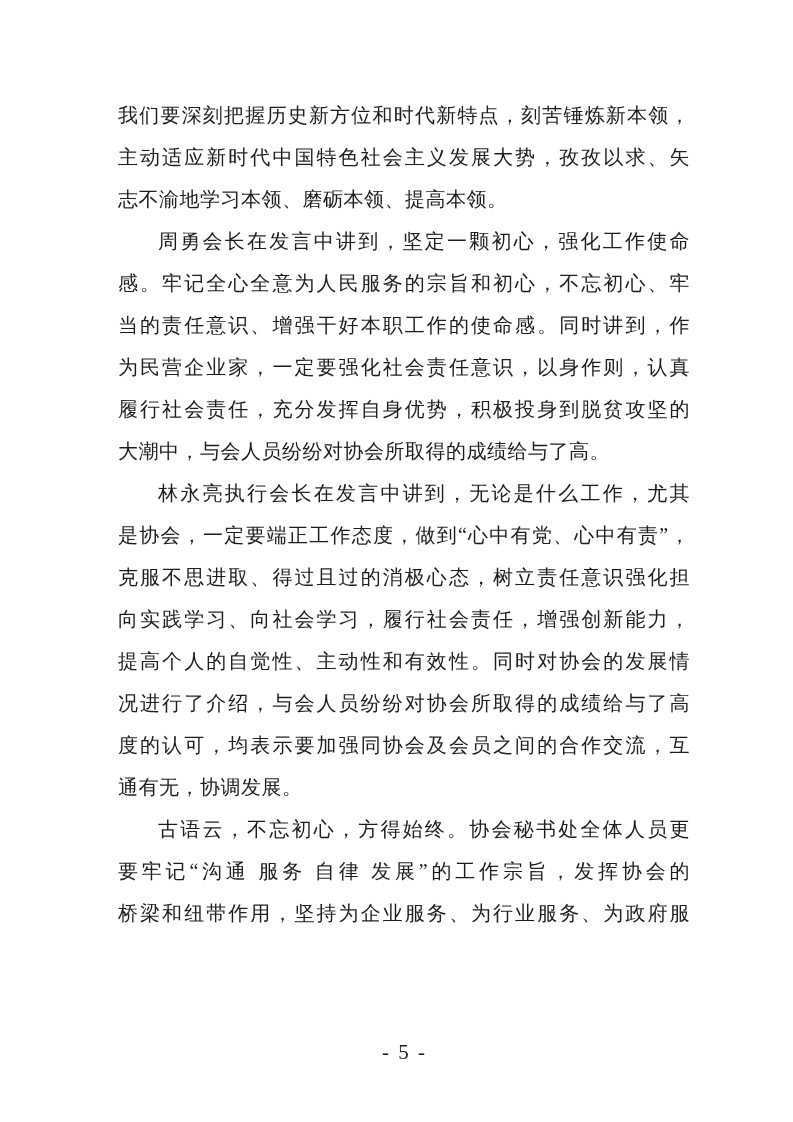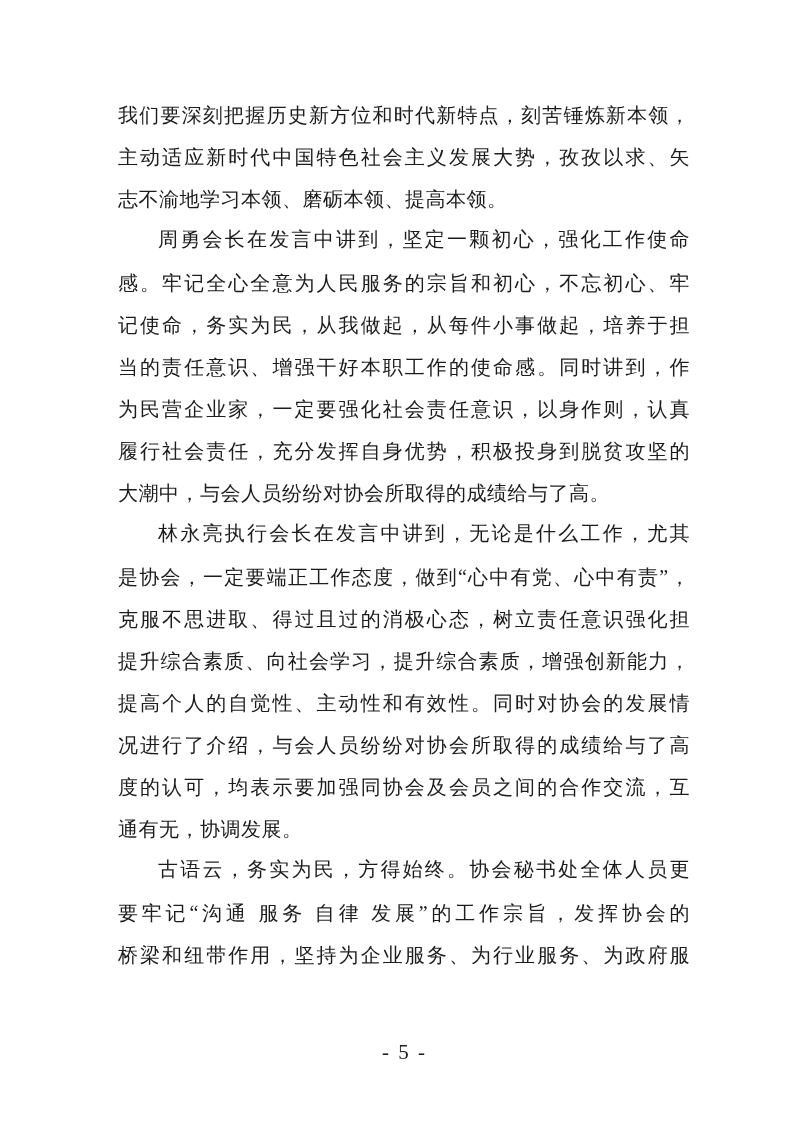--- a/index.html
+++ b/index.html
@@ -33,21 +33,20 @@
     text-align: justify;
     text-align-last: justify;
     text-justify: inter-character;
   }
   .line.para-end {
     text-align: right;
     text-align-last: left;
   }
   .line.indent {
     text-indent: 2em;
-    font-family: Liberation Mono, monospace;
   }
   .page-footer {
     position: absolute;
     left: 0;
     top: 1040px;
     width: 100%;
     text-align: center;
     font-size: 21px;
     color: #1c1c1c;
     letter-spacing: 2px;
@@ -57,33 +56,32 @@
 <body>
 
 <div class="page">
 
   <div class="text-block">
     <div class="line">我们要深刻把握历史新方位和时代新特点，刻苦锤炼新本领，</div>
     <div class="line">主动适应新时代中国特色社会主义发展大势，孜孜以求、矢</div>
     <div class="line para-end">志不渝地学习本领、磨砺本领、提高本领。</div>
     <div class="line indent">周勇会长在发言中讲到，坚定一颗初心，强化工作使命</div>
     <div class="line">感。牢记全心全意为人民服务的宗旨和初心，不忘初心、牢</div>
-    <div class="line">记使命，务实为民，从我做起，从每件小事做起，培养于担</div>
     <div class="line">当的责任意识、增强干好本职工作的使命感。同时讲到，作</div>
     <div class="line">为民营企业家，一定要强化社会责任意识，以身作则，认真</div>
     <div class="line">履行社会责任，充分发挥自身优势，积极投身到脱贫攻坚的</div>
     <div class="line para-end">大潮中，与会人员纷纷对协会所取得的成绩给与了高。</div>
     <div class="line indent">林永亮执行会长在发言中讲到，无论是什么工作，尤其</div>
     <div class="line">是协会，一定要端正工作态度，做到“心中有党、心中有责”，</div>
     <div class="line">克服不思进取、得过且过的消极心态，树立责任意识强化担</div>
-    <div class="line">提升综合素质、向社会学习，提升综合素质，增强创新能力，</div>
+    <div class="line">向实践学习、向社会学习，履行社会责任，增强创新能力，</div>
     <div class="line">提高个人的自觉性、主动性和有效性。同时对协会的发展情</div>
     <div class="line">况进行了介绍，与会人员纷纷对协会所取得的成绩给与了高</div>
     <div class="line">度的认可，均表示要加强同协会及会员之间的合作交流，互</div>
     <div class="line para-end">通有无，协调发展。</div>
-    <div class="line indent">古语云，务实为民，方得始终。协会秘书处全体人员更</div>
+    <div class="line indent">古语云，不忘初心，方得始终。协会秘书处全体人员更</div>
     <div class="line">要牢记“沟通 服务 自律 发展”的工作宗旨，发挥协会的</div>
     <div class="line">桥梁和纽带作用，坚持为企业服务、为行业服务、为政府服</div>
   </div>
 
   <div class="page-footer">- 5 -</div>
 
 </div>
 
 </body></html>

